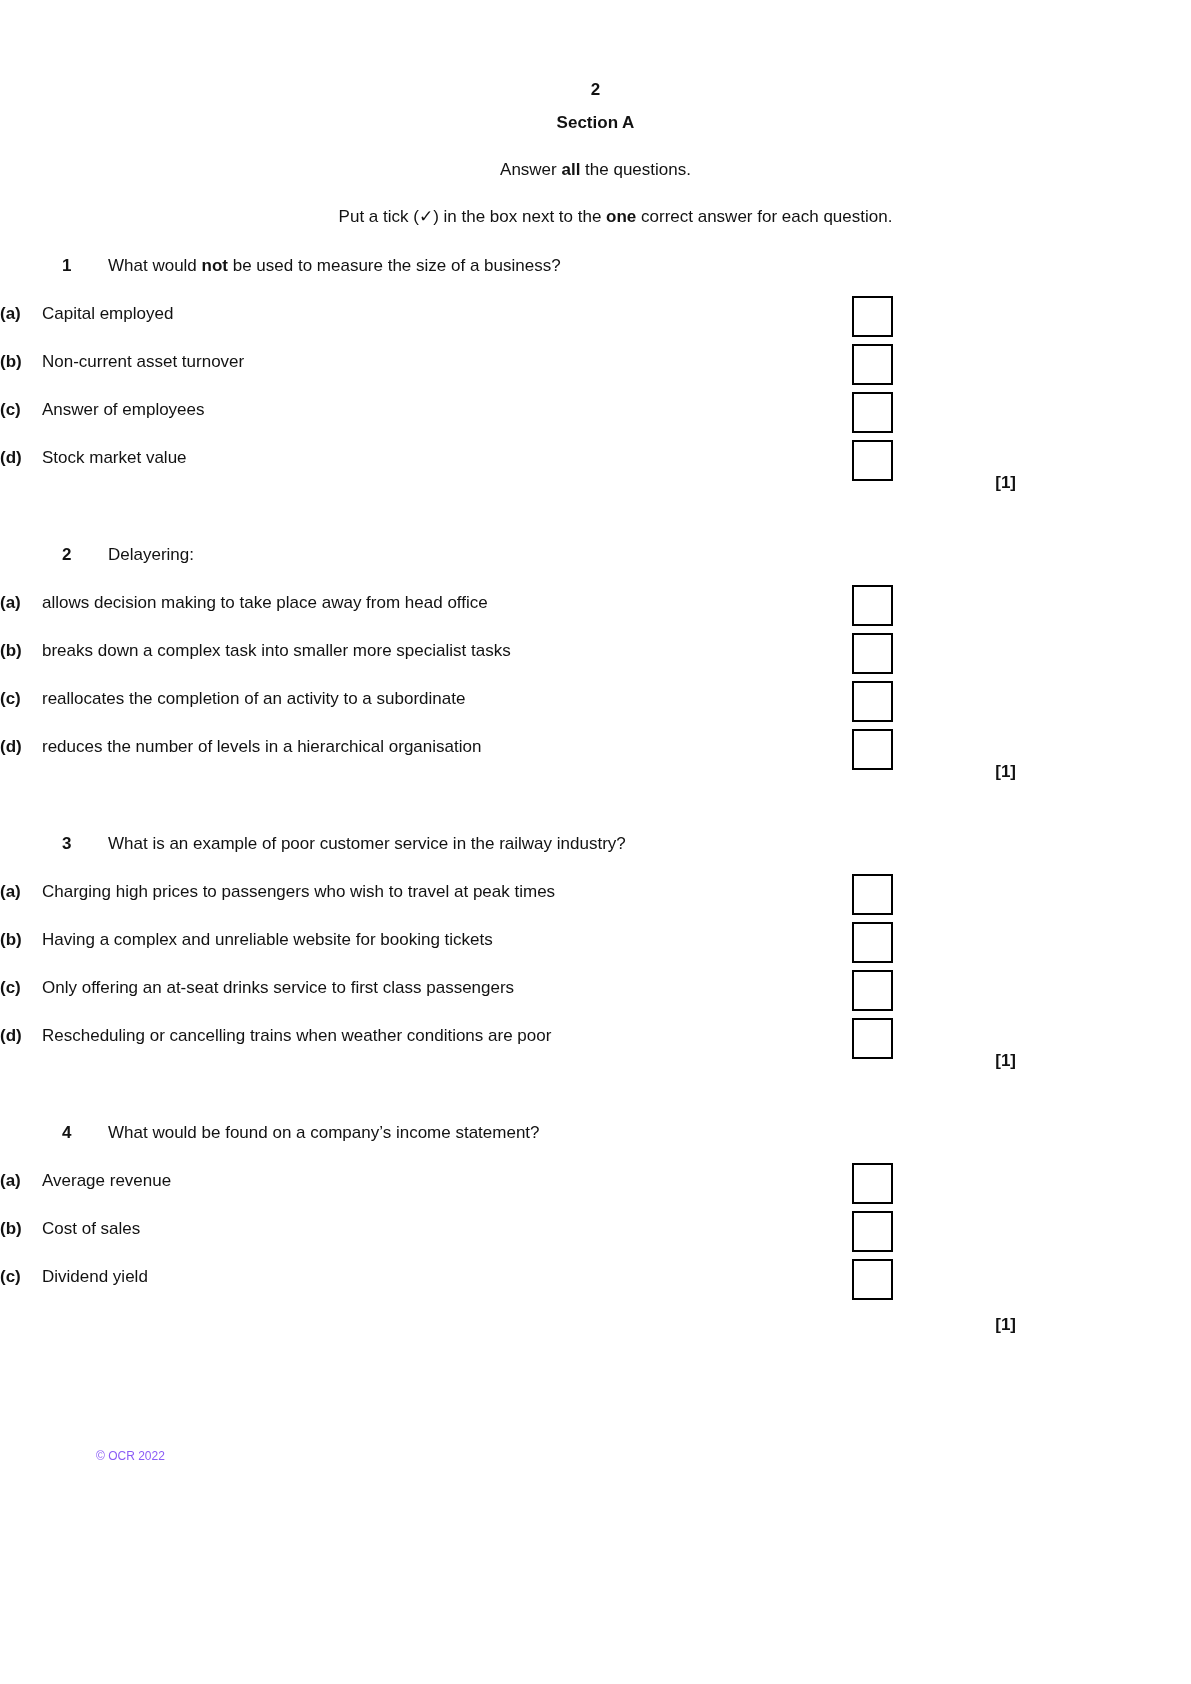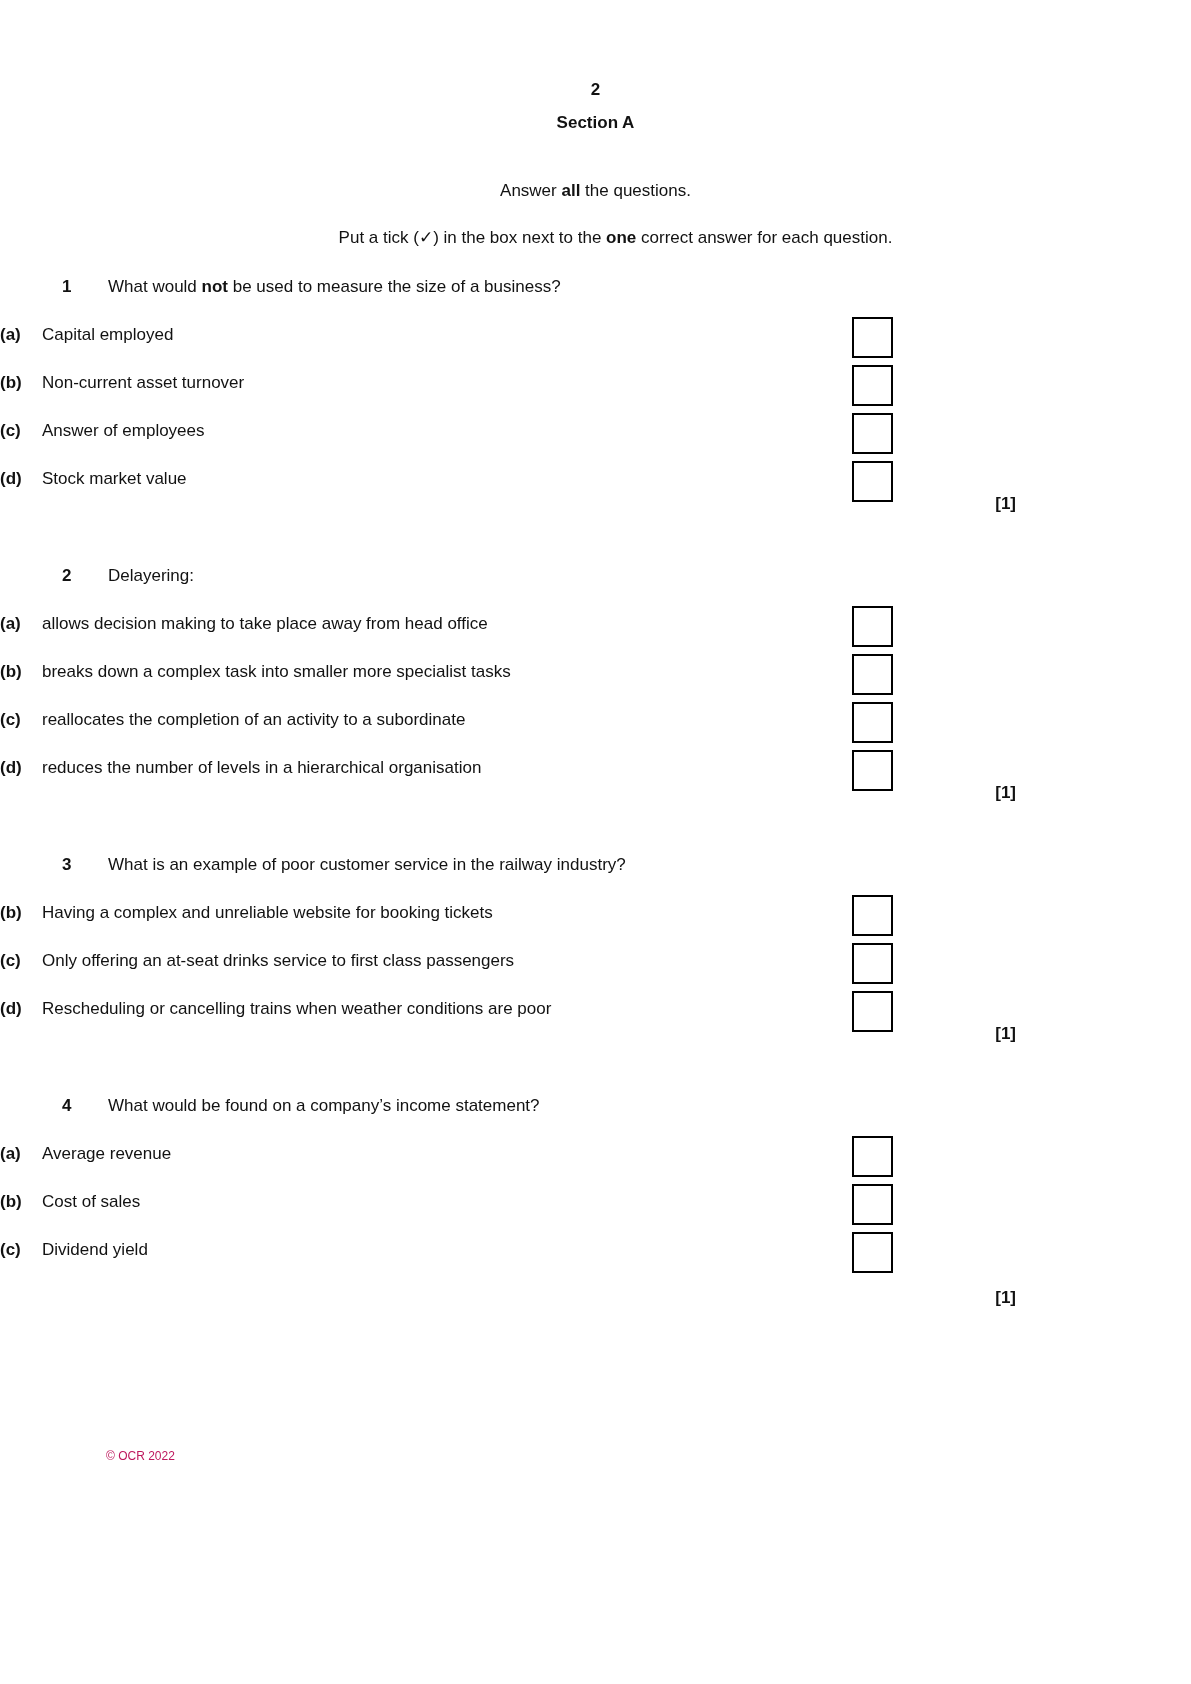--- a/index.html
+++ b/index.html
@@ -11,21 +11,21 @@
     background: #ffffff;
     position: relative;
     font-family: "Liberation Sans", sans-serif;
     font-size: 17px;
     line-height: 20px;
     color: #121212;
   }
   .header { text-align: center; padding-top: 80px; }
   .page-number { font-weight: bold; }
   .section-title { font-weight: bold; margin-top: 13px; }
-  .instr-1 { margin-top: 48px; }
+  .instr-1 { margin-top: 27px; }
   .instr-2 { margin-top: 27px; padding-left: 40px; }
   .b { font-weight: bold; }
 
   .question { margin-top: 29px; }
   .question + .question { margin-top: 52px; }
 
   .stem-row { padding-left: 62px; margin-bottom: 28px; }
   .qnum { display: inline-block; width: 46px; font-weight: bold; }
 
   .option-row { position: relative; height: 20px; margin-bottom: 28px; }
@@ -47,25 +47,25 @@
   .marks {
     position: absolute;
     left: 950px;
     width: 66px;
     text-align: right;
     font-weight: bold;
   }
 
   .footer {
     position: absolute;
-    left: 106px;
+    left: 96px;
     top: 1449px;
     font-size: 12px;
     line-height: 14px;
-    color: #be185d;
+    color: #8b5cf6;
   }
 </style>
 </head>
 <body>
 
 <div class="page">
 
   <div class="header">
     <div class="page-number">2</div>
     <div class="section-title">Section A</div>
@@ -121,20 +121,24 @@
     <div class="marks-row">
       <span class="marks">[1]</span>
     </div>
   </div>
 
   <div class="question">
     <div class="stem-row">
       <span class="qnum">3</span><span><span>What is an example of poor customer service in the railway industry?</span><span class="b"></span><span></span></span>
     </div>
     <div class="option-row">
+      <span class="letter">(a)</span><span>Charging high prices to passengers who wish to travel at peak times</span>
+      <span class="checkbox"></span>
+    </div>
+    <div class="option-row">
       <span class="letter">(b)</span><span>Having a complex and unreliable website for booking tickets</span>
       <span class="checkbox"></span>
     </div>
     <div class="option-row">
       <span class="letter">(c)</span><span>Only offering an at-seat drinks service to first class passengers</span>
       <span class="checkbox"></span>
     </div>
     <div class="option-row last">
       <span class="letter">(d)</span><span>Rescheduling or cancelling trains when weather conditions are poor</span>
       <span class="checkbox"></span>

